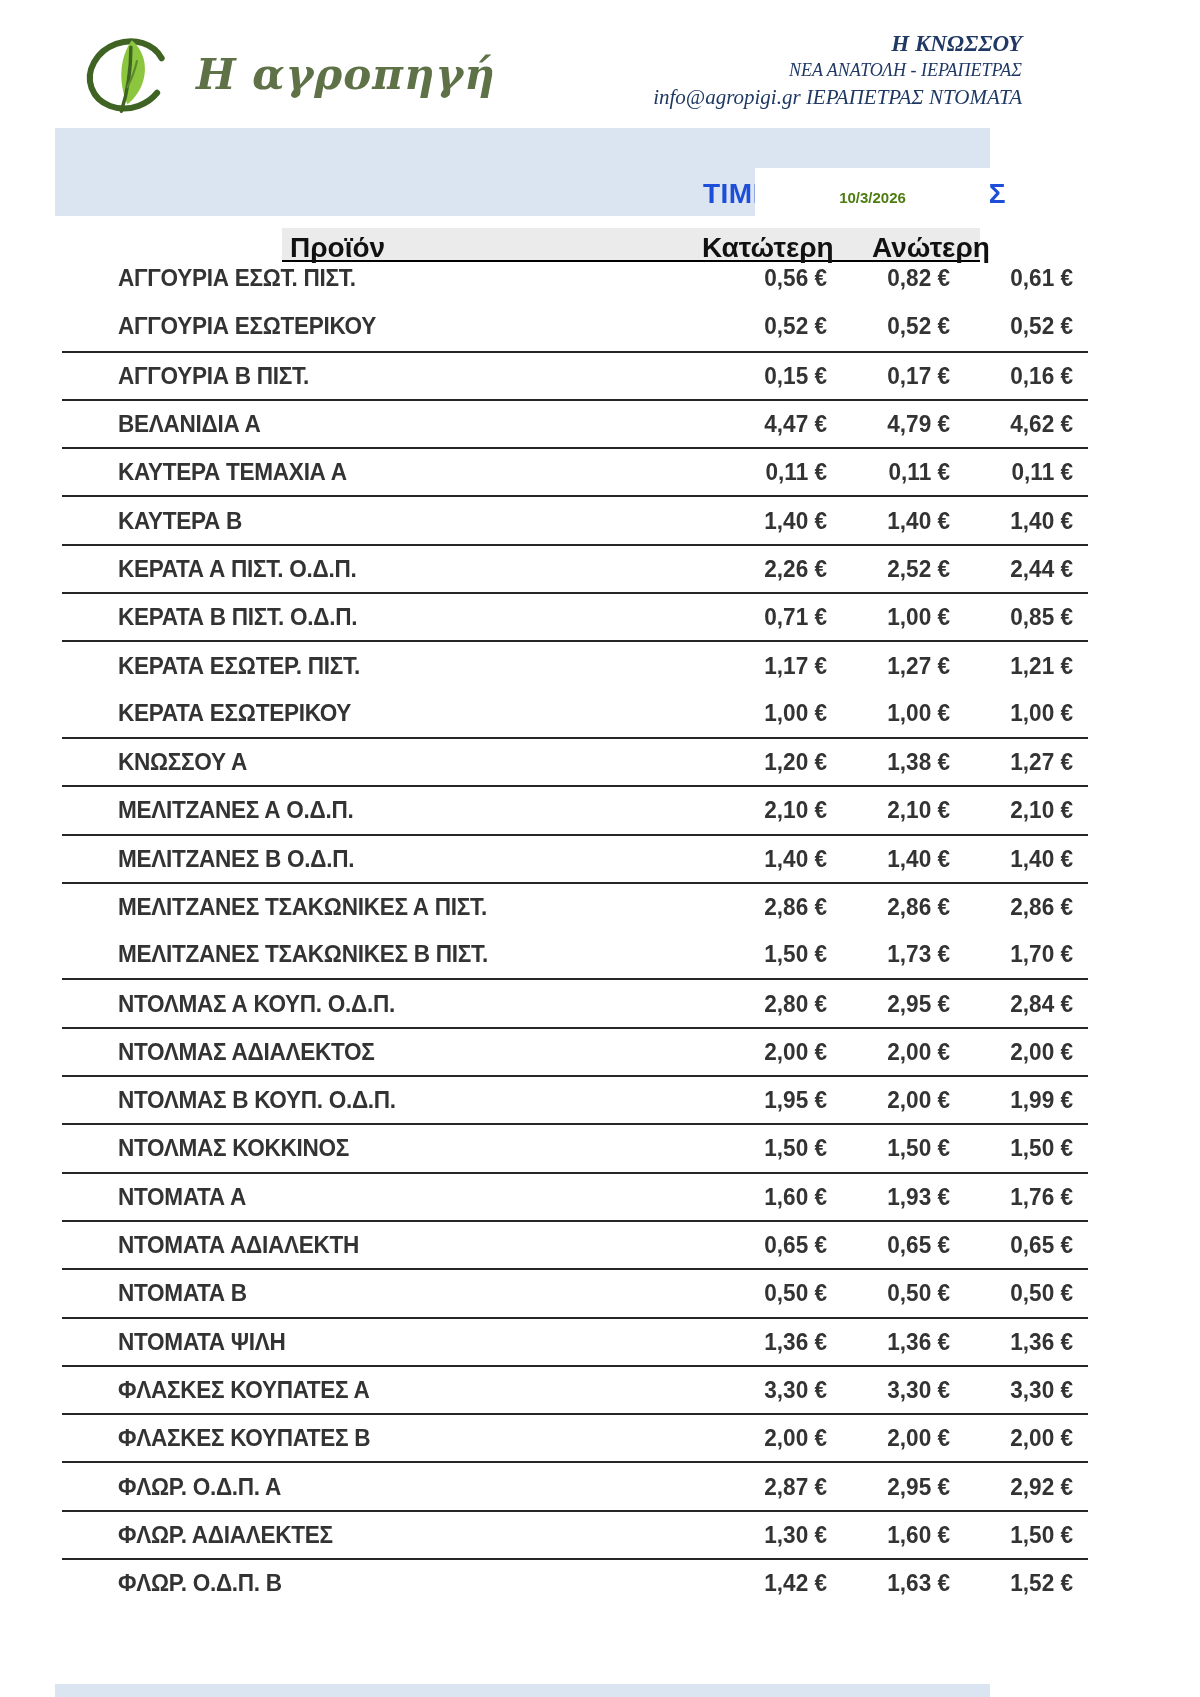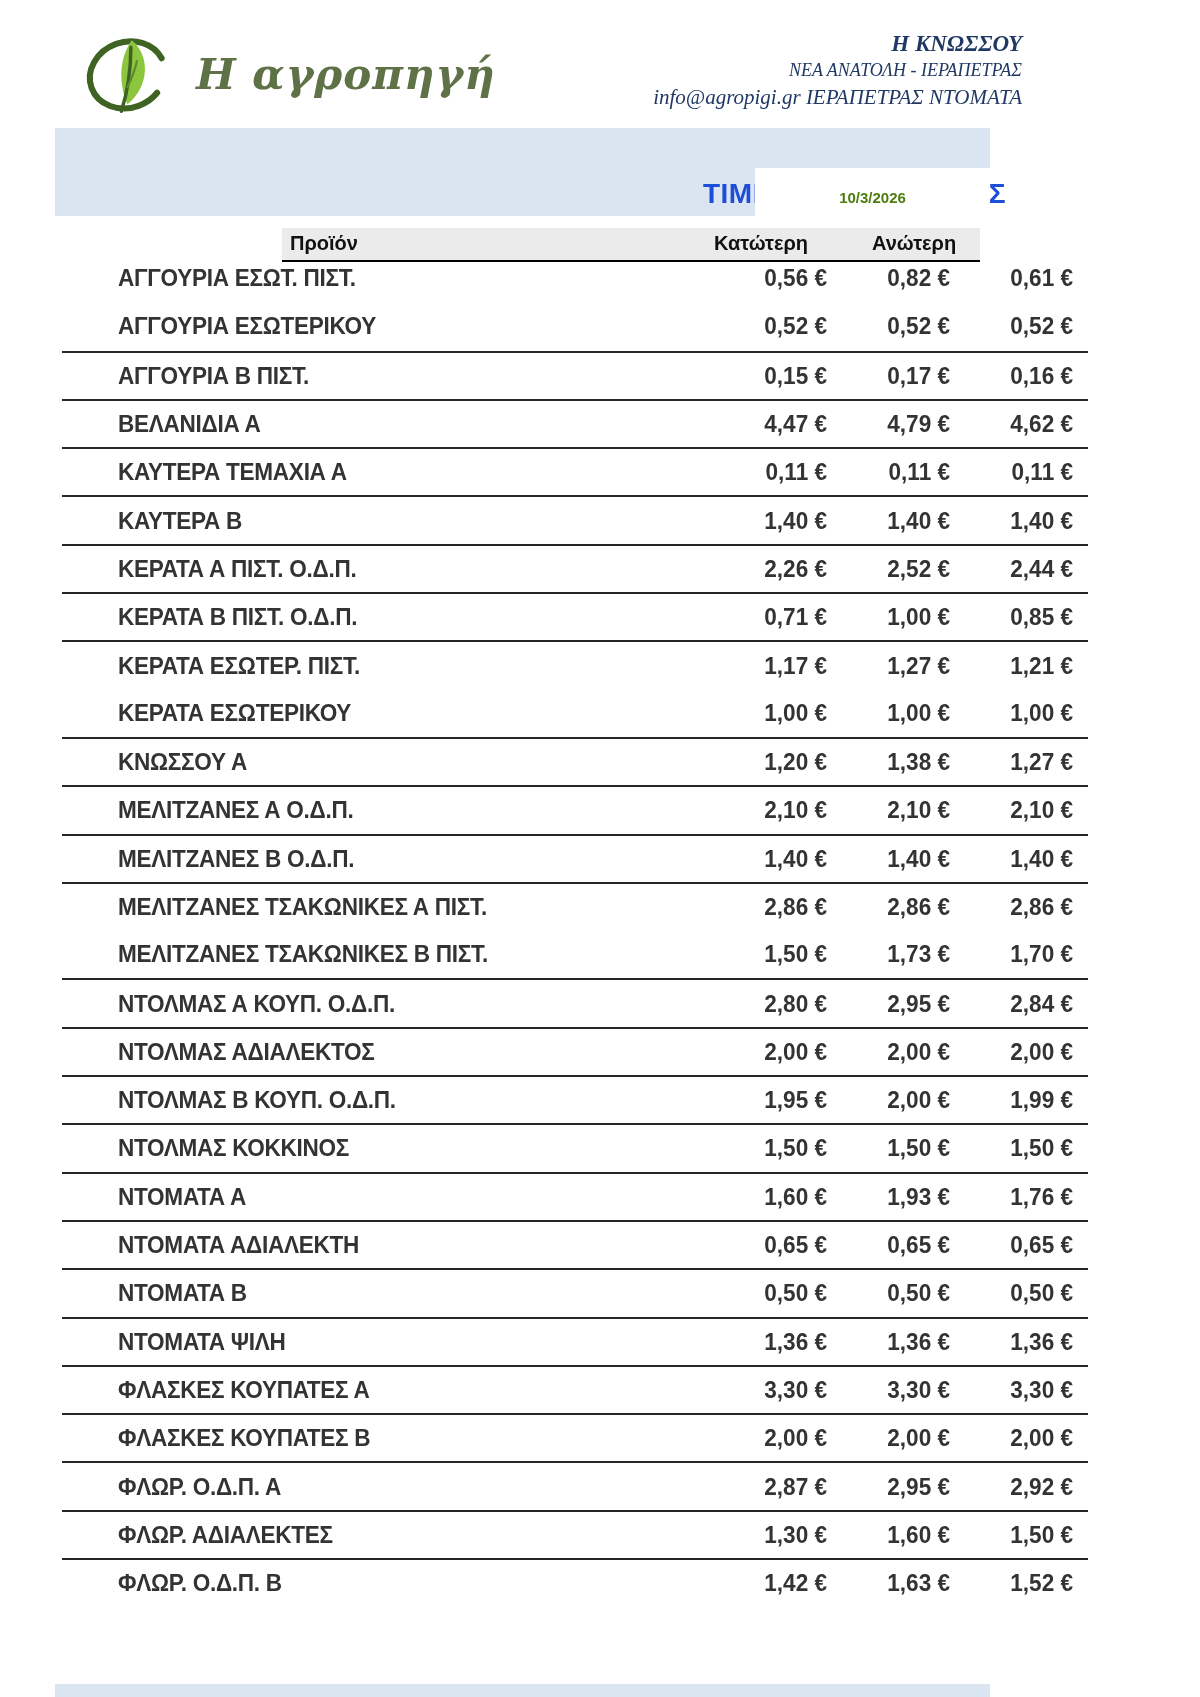--- a/index.html
+++ b/index.html
@@ -60,25 +60,25 @@
     background:#ffffff;
     display:flex;align-items:center;justify-content:center;
     font-size:15px;font-weight:bold;color:#4d7c0f;
   }
   
   .col-head{
     position:absolute;left:282px;top:228px;
     width:698px;height:34px;
     background:var(--header-gray);
     border-bottom:2.5px solid #000;
-    font-size:20px;font-weight:bold;color:#111;
+    font-size:28px;font-weight:bold;color:#111;
   }
   .col-head span{position:absolute;top:4px;}
   .h-prod{left:8px;}
-  .h-low{left:432px;}
+  .h-low{left:420px;}
   .h-high{left:590px;}
   
   .rows{
     position:absolute;left:62px;top:254px;width:1026px;
   }
   .row{position:relative;height:48.3px;}
   .row.rule{border-top:2px solid var(--rule-color);}
   .prod{
     position:absolute;left:56px;top:50%;
     transform:translateY(-50%) scaleX(.94);

